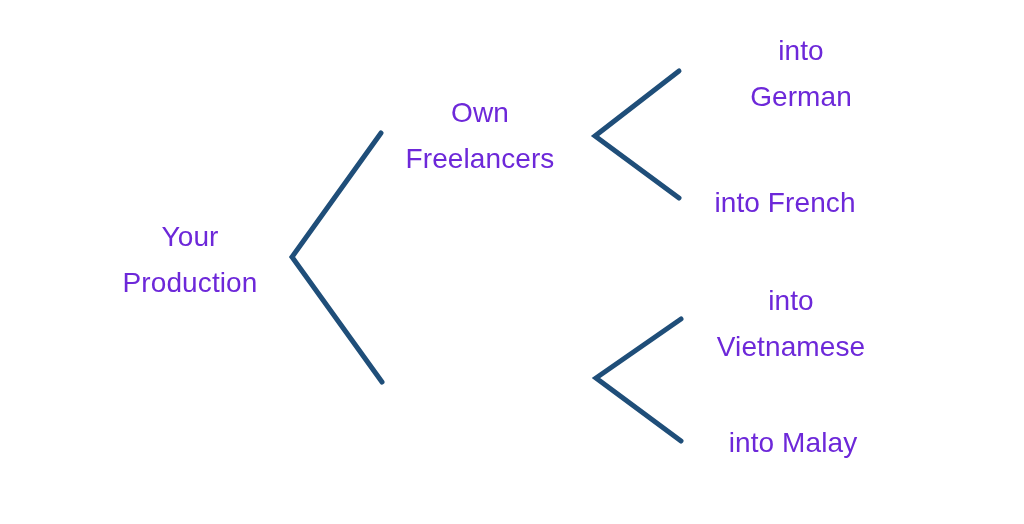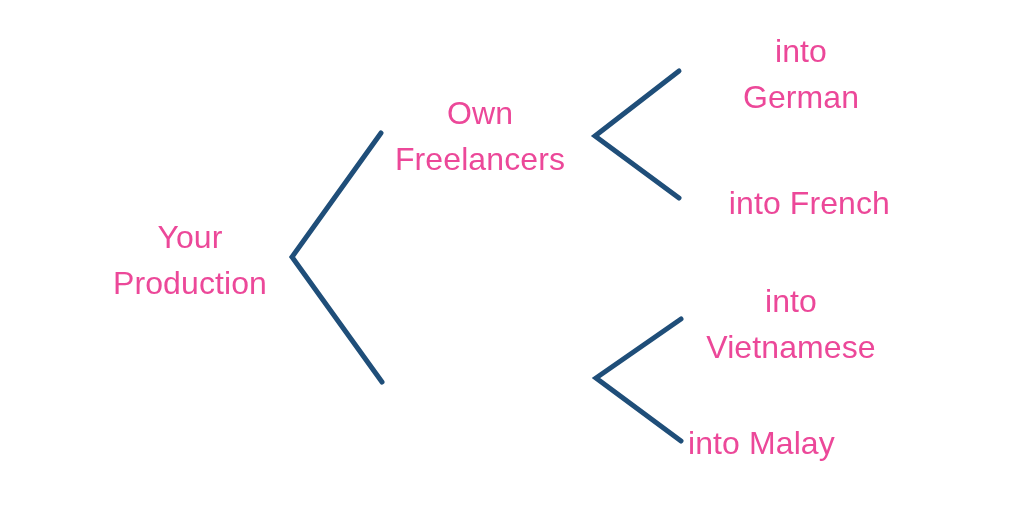--- a/index.html
+++ b/index.html
@@ -19,22 +19,22 @@
   #connectors {
     position: absolute;
     left: 0;
     top: 0;
     width: 1024px;
     height: 524px;
     pointer-events: none;
   }
   .node {
     position: absolute;
-    color: #ec4899;
-    font-size: 32px;
+    color: #6d28d9;
+    font-size: 28px;
     line-height: 46px;
     font-weight: 400;
     white-space: pre-line;
     text-align: center;
     letter-spacing: 0.1px;
   }
   
   .node-root {
     left: 60px;
     top: 214px;
@@ -54,32 +54,32 @@
   
   .node-leaf-german {
     left: 690px;
     top: 28px;
     width: 222px;
   }
   .node-leaf-french {
     left: 680px;
     top: 180px;
     width: 210px;
-    text-align: right;
+    text-align: center;
   }
   .node-leaf-vietnamese {
     left: 672px;
     top: 278px;
     width: 238px;
   }
   .node-leaf-malay {
     left: 688px;
     top: 420px;
     width: 210px;
-    text-align: left;
+    text-align: center;
   }
 </style>
 </head>
 <body>
 
 <div id="canvas">
 
   <svg id="connectors" viewBox="0 0 1024 524">
 
     <polyline points="381,133 292,257 382,382" fill="none" stroke="#1F4E79" stroke-width="5" stroke-linecap="round" stroke-linejoin="miter"></polyline>

